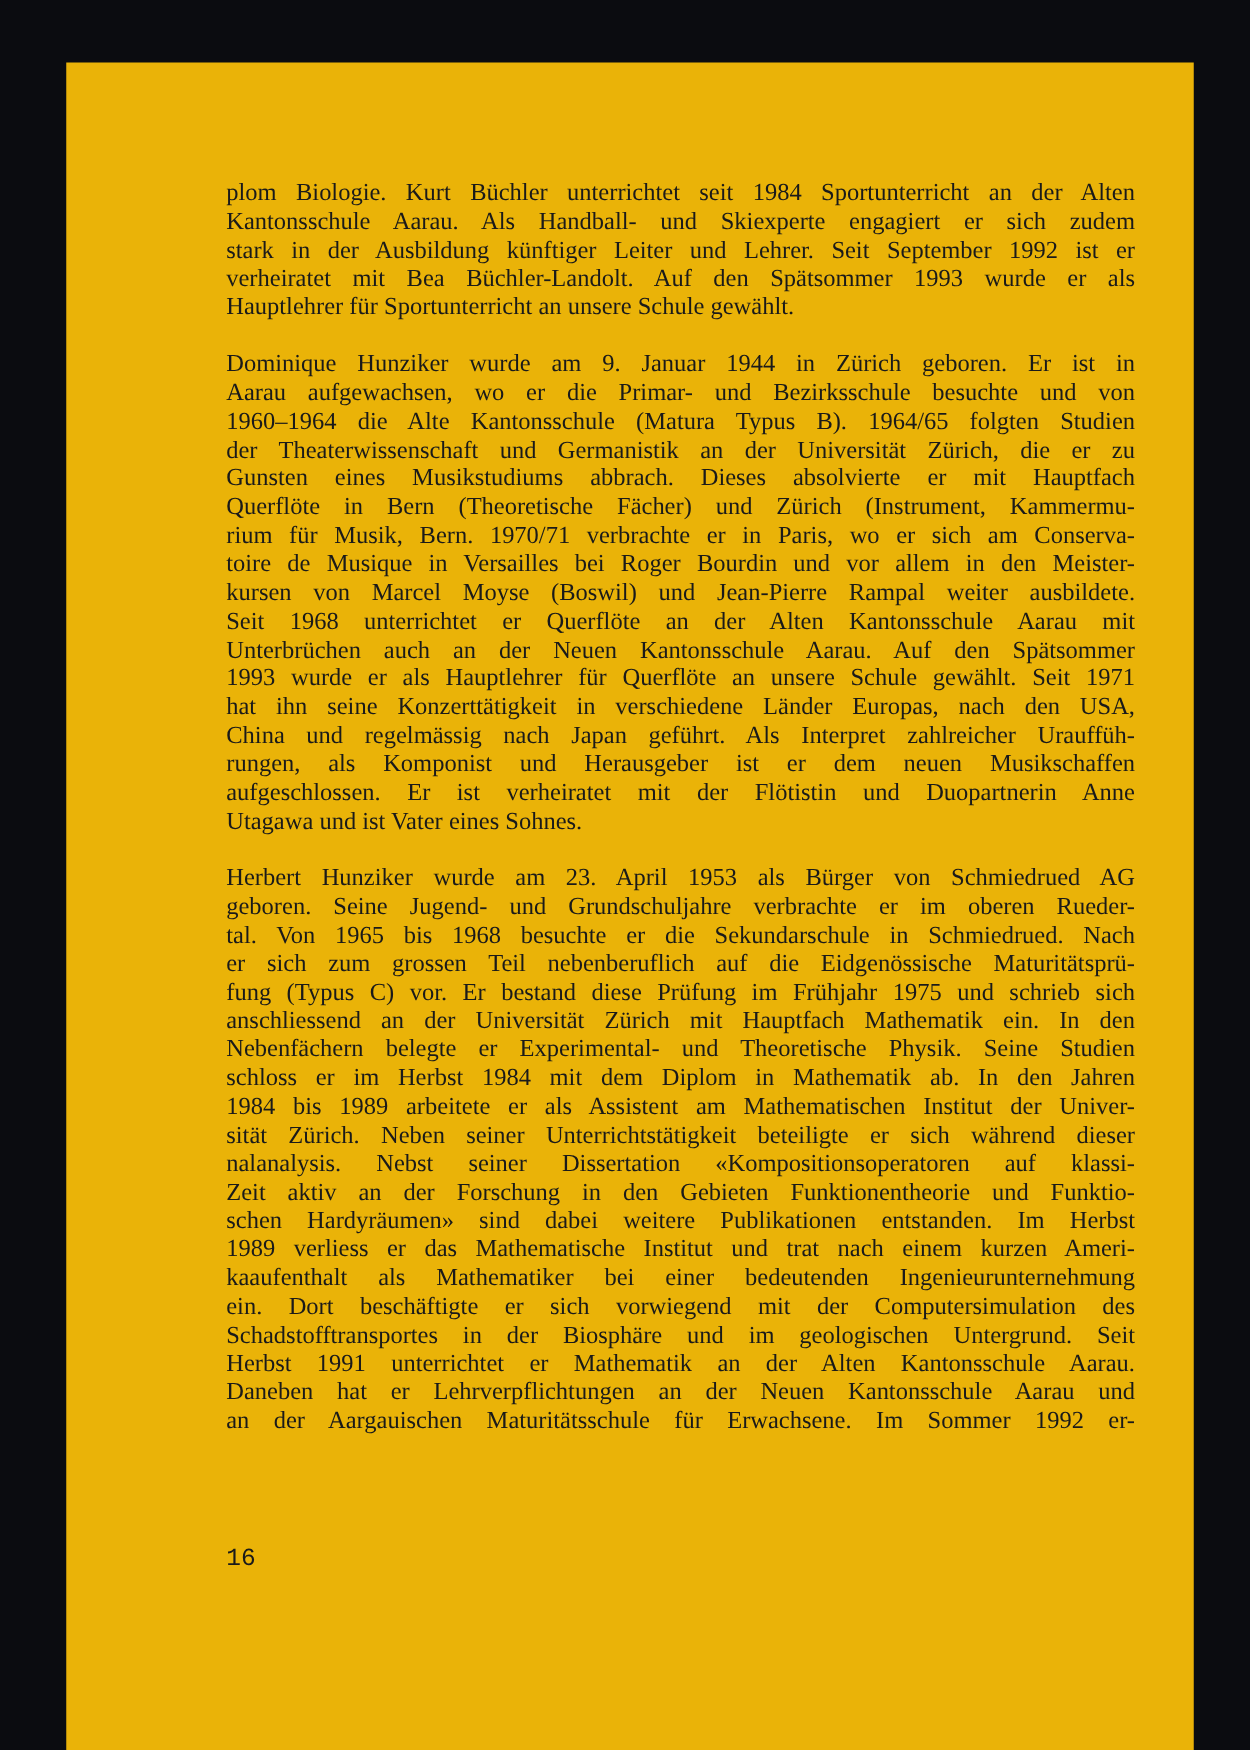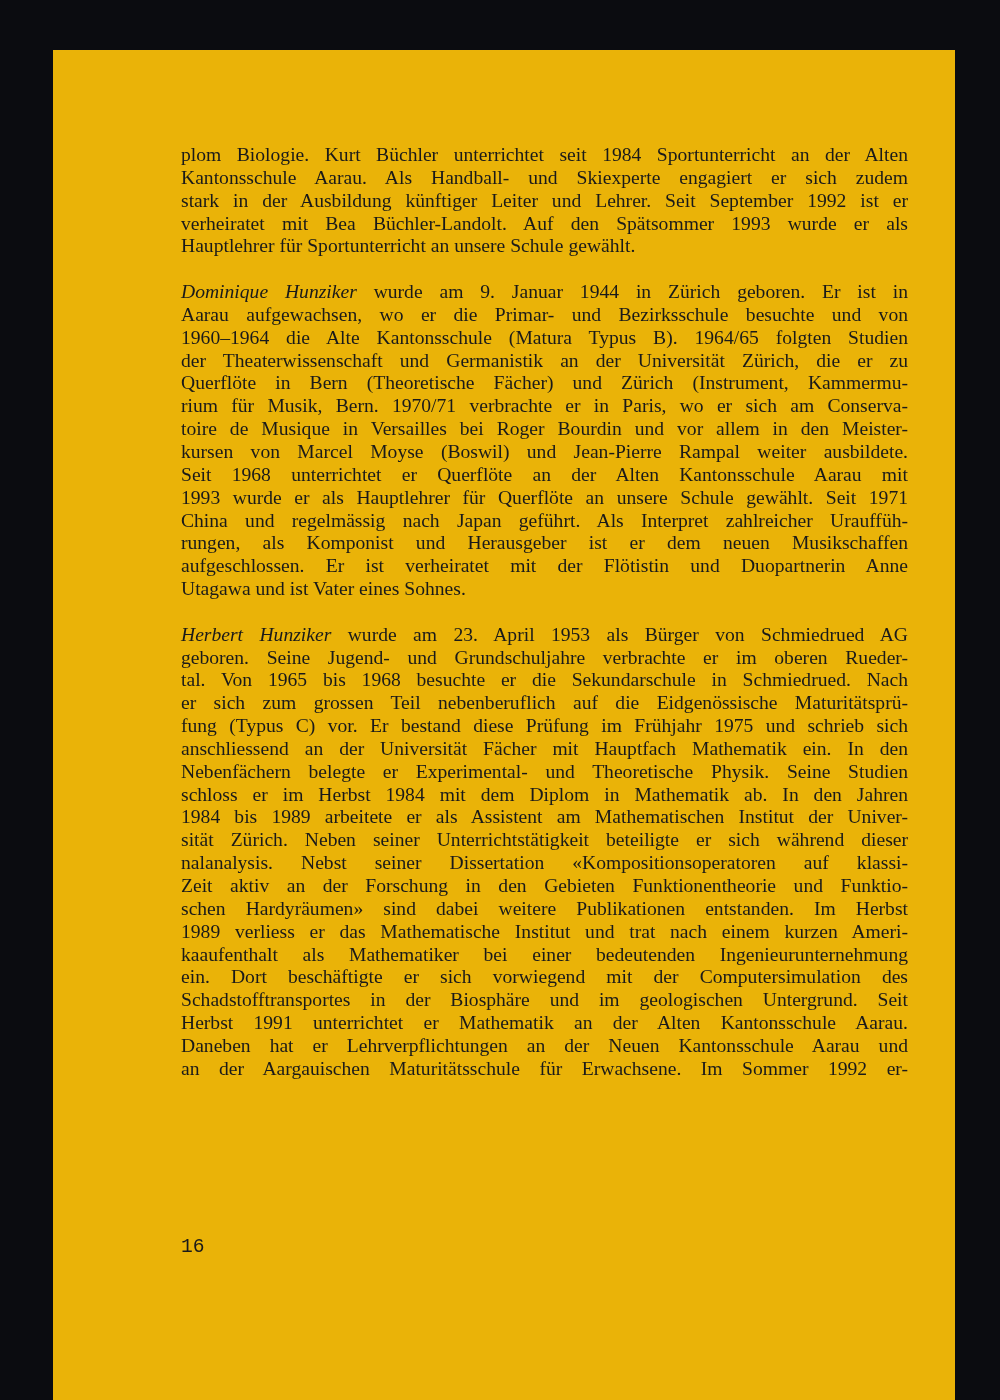--- a/index.html
+++ b/index.html
@@ -31,21 +31,21 @@
     }
     .para + .para { margin-top: 22.85px; }
     .line {
       display: block;
       text-align: justify;
       text-align-last: justify;
       white-space: nowrap;
       height: 22.85px;
     }
     .line.last { text-align-last: left; }
-    .name { font-style: italic; }
+    .name { }
     .page-number {
       position: absolute;
       left: 128px; top: 1186px;
       font-family: Liberation Mono, monospace;
       font-size: 19.6px;
       color: #1a1a1a;
     }
   </style>
 </head>
 <body>
@@ -59,39 +59,42 @@
       <span class="line">stark in der Ausbildung künftiger Leiter und Lehrer. Seit September 1992 ist er</span>
       <span class="line">verheiratet mit Bea Büchler-Landolt. Auf den Spätsommer 1993 wurde er als</span>
       <span class="line last">Hauptlehrer für Sportunterricht an unsere Schule gewählt.</span>
     </p>
 
     <p class="para">
       <span class="line"><span class="name">Dominique Hunziker</span><span> wurde am 9. Januar 1944 in Zürich geboren. Er ist in</span></span>
       <span class="line">Aarau aufgewachsen, wo er die Primar- und Bezirksschule besuchte und von</span>
       <span class="line">1960–1964 die Alte Kantonsschule (Matura Typus B). 1964/65 folgten Studien</span>
       <span class="line">der Theaterwissenschaft und Germanistik an der Universität Zürich, die er zu</span>
+      <span class="line">Gunsten eines Musikstudiums abbrach. Dieses absolvierte er mit Hauptfach</span>
       <span class="line">Querflöte in Bern (Theoretische Fächer) und Zürich (Instrument, Kammermu-</span>
       <span class="line">rium für Musik, Bern. 1970/71 verbrachte er in Paris, wo er sich am Conserva-</span>
       <span class="line">toire de Musique in Versailles bei Roger Bourdin und vor allem in den Meister-</span>
       <span class="line">kursen von Marcel Moyse (Boswil) und Jean-Pierre Rampal weiter ausbildete.</span>
       <span class="line">Seit 1968 unterrichtet er Querflöte an der Alten Kantonsschule Aarau mit</span>
+      <span class="line">Unterbrüchen auch an der Neuen Kantonsschule Aarau. Auf den Spätsommer</span>
       <span class="line">1993 wurde er als Hauptlehrer für Querflöte an unsere Schule gewählt. Seit 1971</span>
+      <span class="line">hat ihn seine Konzerttätigkeit in verschiedene Länder Europas, nach den USA,</span>
       <span class="line">China und regelmässig nach Japan geführt. Als Interpret zahlreicher Urauffüh-</span>
       <span class="line">rungen, als Komponist und Herausgeber ist er dem neuen Musikschaffen</span>
       <span class="line">aufgeschlossen. Er ist verheiratet mit der Flötistin und Duopartnerin Anne</span>
       <span class="line last">Utagawa und ist Vater eines Sohnes.</span>
     </p>
 
     <p class="para">
       <span class="line"><span class="name">Herbert Hunziker</span><span> wurde am 23. April 1953 als Bürger von Schmiedrued AG</span></span>
       <span class="line">geboren. Seine Jugend- und Grundschuljahre verbrachte er im oberen Rueder-</span>
       <span class="line">tal. Von 1965 bis 1968 besuchte er die Sekundarschule in Schmiedrued. Nach</span>
       <span class="line">er sich zum grossen Teil nebenberuflich auf die Eidgenössische Maturitätsprü-</span>
       <span class="line">fung (Typus C) vor. Er bestand diese Prüfung im Frühjahr 1975 und schrieb sich</span>
-      <span class="line">anschliessend an der Universität Fächer mit Hauptfach Mathematik ein. In den</span>
+      <span class="line">anschliessend an der Universität Zürich mit Hauptfach Mathematik ein. In den</span>
       <span class="line">Nebenfächern belegte er Experimental- und Theoretische Physik. Seine Studien</span>
       <span class="line">schloss er im Herbst 1984 mit dem Diplom in Mathematik ab. In den Jahren</span>
       <span class="line">1984 bis 1989 arbeitete er als Assistent am Mathematischen Institut der Univer-</span>
       <span class="line">sität Zürich. Neben seiner Unterrichtstätigkeit beteiligte er sich während dieser</span>
       <span class="line">nalanalysis. Nebst seiner Dissertation «Kompositionsoperatoren auf klassi-</span>
       <span class="line">Zeit aktiv an der Forschung in den Gebieten Funktionentheorie und Funktio-</span>
       <span class="line">schen Hardyräumen» sind dabei weitere Publikationen entstanden. Im Herbst</span>
       <span class="line">1989 verliess er das Mathematische Institut und trat nach einem kurzen Ameri-</span>
       <span class="line">kaaufenthalt als Mathematiker bei einer bedeutenden Ingenieurunternehmung</span>
       <span class="line">ein. Dort beschäftigte er sich vorwiegend mit der Computersimulation des</span>

